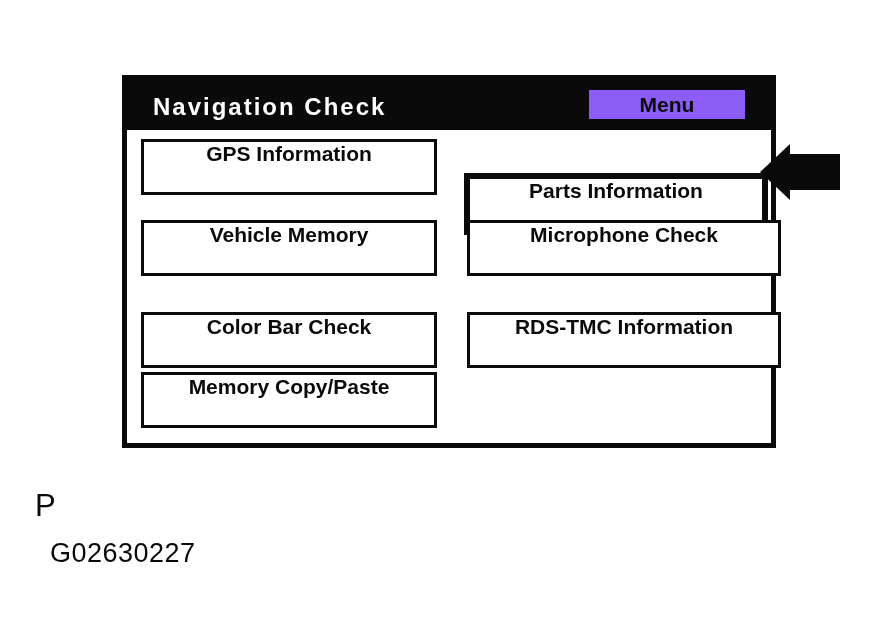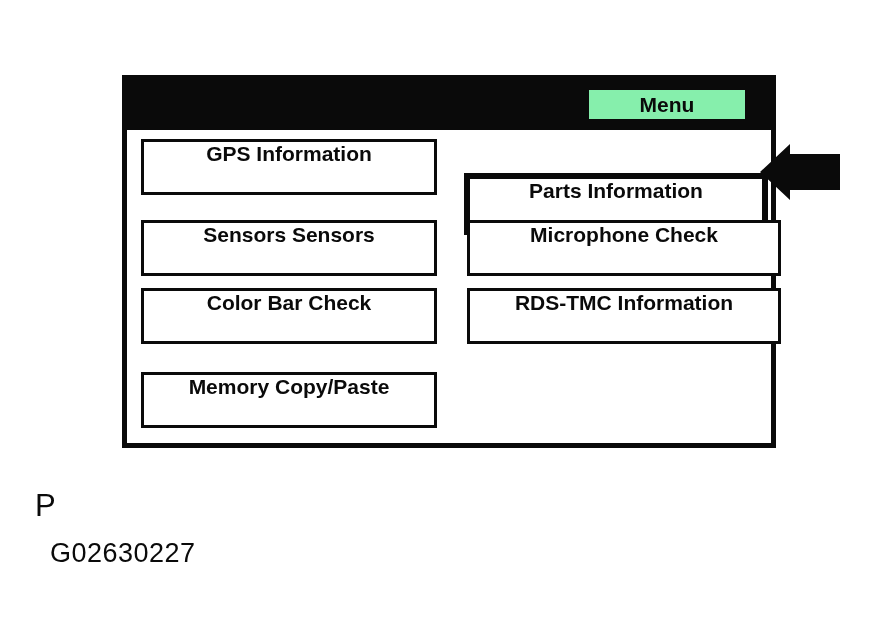--- a/index.html
+++ b/index.html
@@ -33,21 +33,21 @@
     color: #ffffff;
     font-size: 24px;
     font-weight: bold;
     letter-spacing: 2px;
     white-space: nowrap;
   }
   .menu-btn {
     position: absolute;
     right: 25px; top: 9px;
     width: 158px; height: 31px;
-    background: #86efac;
+    background: #8b5cf6;
     border: 1px solid #0a0a0a;
     display: flex; align-items: center; justify-content: center;
     font-size: 21px;
     font-weight: bold;
     color: #0a0a0a;
     cursor: pointer;
   }
 
   .btn {
     position: absolute;
@@ -58,21 +58,21 @@
     font-size: 21px;
     font-weight: bold;
     color: #0a0a0a;
     white-space: nowrap;
     cursor: pointer;
   }
   .col-left  { left: 14px;  width: 296px; }
   .col-right { left: 340px; width: 314px; }
   .row-1 { top: 59px;  }
   .row-2 { top: 140px; }
-  .row-3 { top: 208px; }
+  .row-3 { top: 232px; }
   .row-4 { top: 292px; }
   .btn.selected {
     border-width: 6px;
     left: 337px; width: 304px; top: 56px; height: 62px; margin-top: 37px;
   }
 
   
   .callout-arrow {
     position: absolute;
     left: 760px; top: 143px;
@@ -95,35 +95,36 @@
     letter-spacing: 0.5px;
     color: #0a0a0a;
   }
 </style>
 </head>
 <body>
 
 <div class="panel">
 
   <div class="titlebar">
+    <span class="title">Navigation Check</span>
     <div class="menu-btn">
       <span>Menu</span>
     </div>
   </div>
 
   <div class="btn col-left row-1">
     <span>GPS Information</span>
   </div>
 
   <div class="btn col-right row-1 selected">
     <span>Parts Information</span>
   </div>
 
   <div class="btn col-left row-2">
-    <span>Sensors Sensors</span>
+    <span>Vehicle Memory</span>
   </div>
 
   <div class="btn col-right row-2">
     <span>Microphone Check</span>
   </div>
 
   <div class="btn col-left row-3">
     <span>Color Bar Check</span>
   </div>
 

